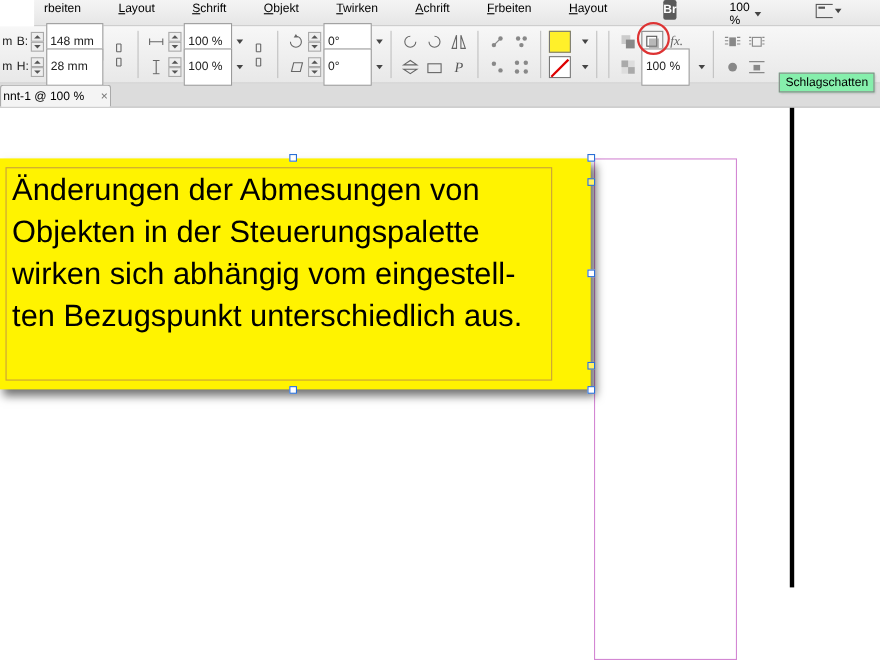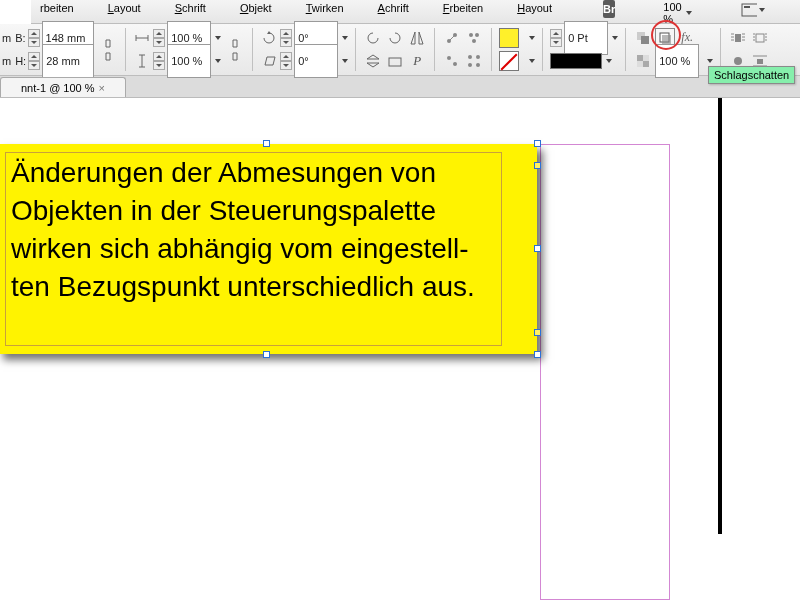--- a/index.html
+++ b/index.html
@@ -90,21 +90,21 @@
     width:30px; height:30px; pointer-events:none;
   }
 
   
   .tabbar{
     background:#dcdcdc; border-bottom:1px solid #bbb; height:22px;
     display:flex; align-items:flex-end;
   }
   .tab{
     background:#f4f4f4; border:1px solid #aaa; border-bottom:none;
-    height:20px; padding:2px 20px; display:flex; align-items:center; gap:4px;
+    height:20px; padding:2px 2px; display:flex; align-items:center; gap:15px;
     font-size:11px; border-radius:3px 3px 0 0;
   }
   .tab .close{color:#777; font-size:11px;}
 
   
   .canvas { position:relative; background:#fff; width:800px; height:436px; }
   .page-edge{position:absolute; left:718px; top:0; bottom:0; width:4px; background:#000;}
   .margin-box{
     position:absolute; left:540px; top:46px; width:130px; height:456px;
     border:1px solid #d387d3;
@@ -361,34 +361,20 @@
       <span style="width:4px"></span>
         <span class="dd"></span>
     </div>
     <div class="cp-row">
       <div class="swatch none"></div>
       <span style="width:4px"></span>
         <span class="dd"></span>
     </div>
   </div>
   <div class="vsep"></div>
-  <div class="cp-col">
-    <div class="cp-row">
-      <div class="stepper">
-          <div class="up"></div>
-          <div class="dn"></div>
-        </div>
-      <div class="inp sm">0 Pt</div>
-        <span class="dd"></span>
-    </div>
-    <div class="cp-row">
-      <div class="swatch black" style="width:52px;height:16px"></div>
-        <span class="dd"></span>
-    </div>
-  </div>
   <div class="vsep"></div>
   <div class="cp-col" style="position:relative">
     <div class="cp-row">
       <div class="ic">
           <svg width="16" height="16">
             <rect x="2" y="2" width="8" height="8" fill="#ccc"></rect>
             <rect x="6" y="6" width="8" height="8" fill="#888"></rect>
           </svg>
         </div>
       <div class="ic" style="border:1px solid #888;background:#f6f6f6">

